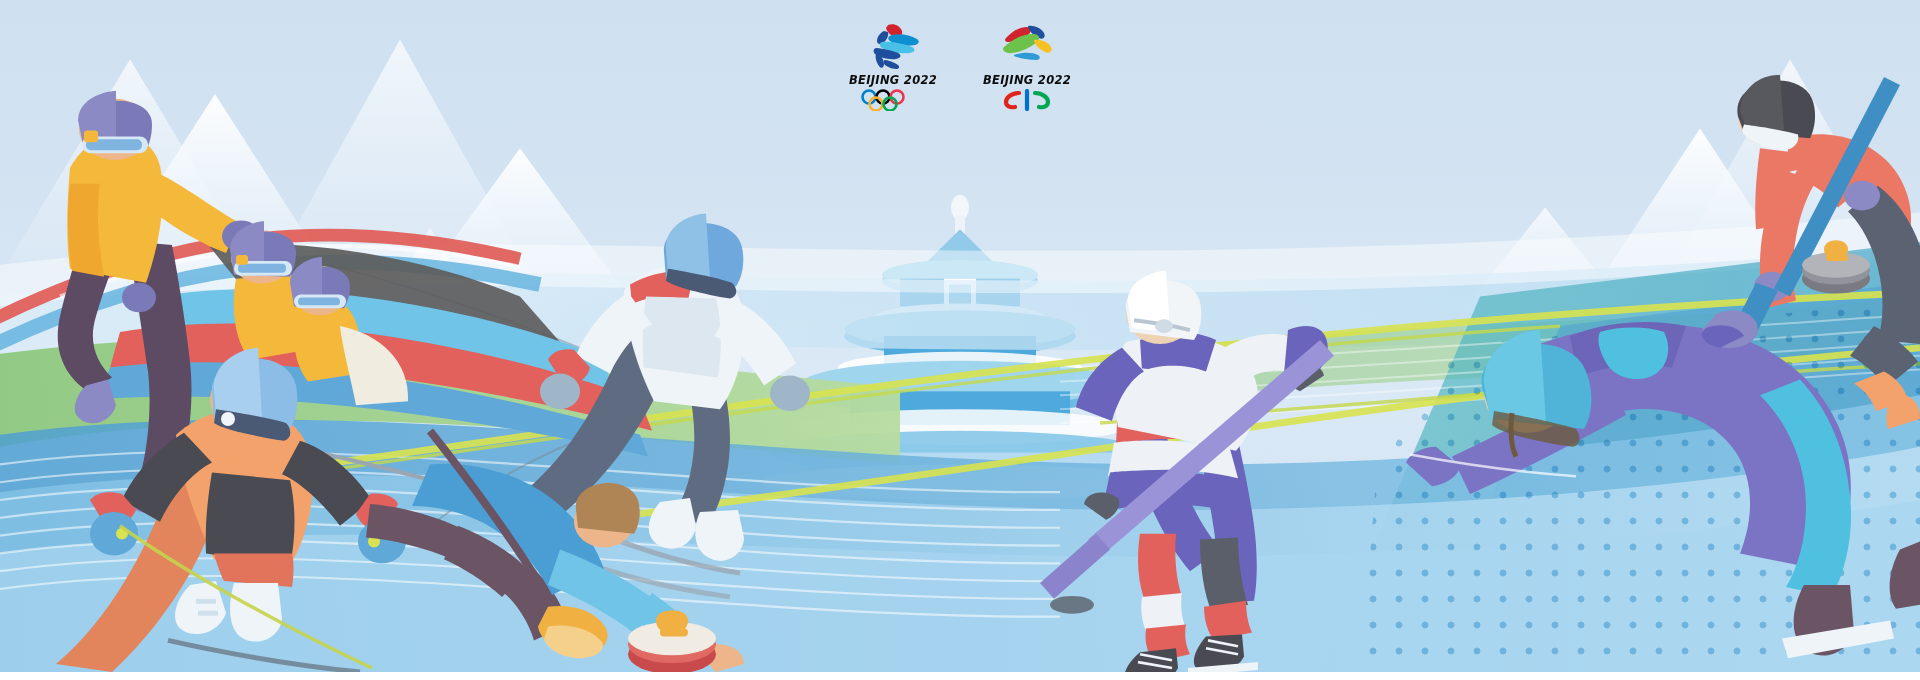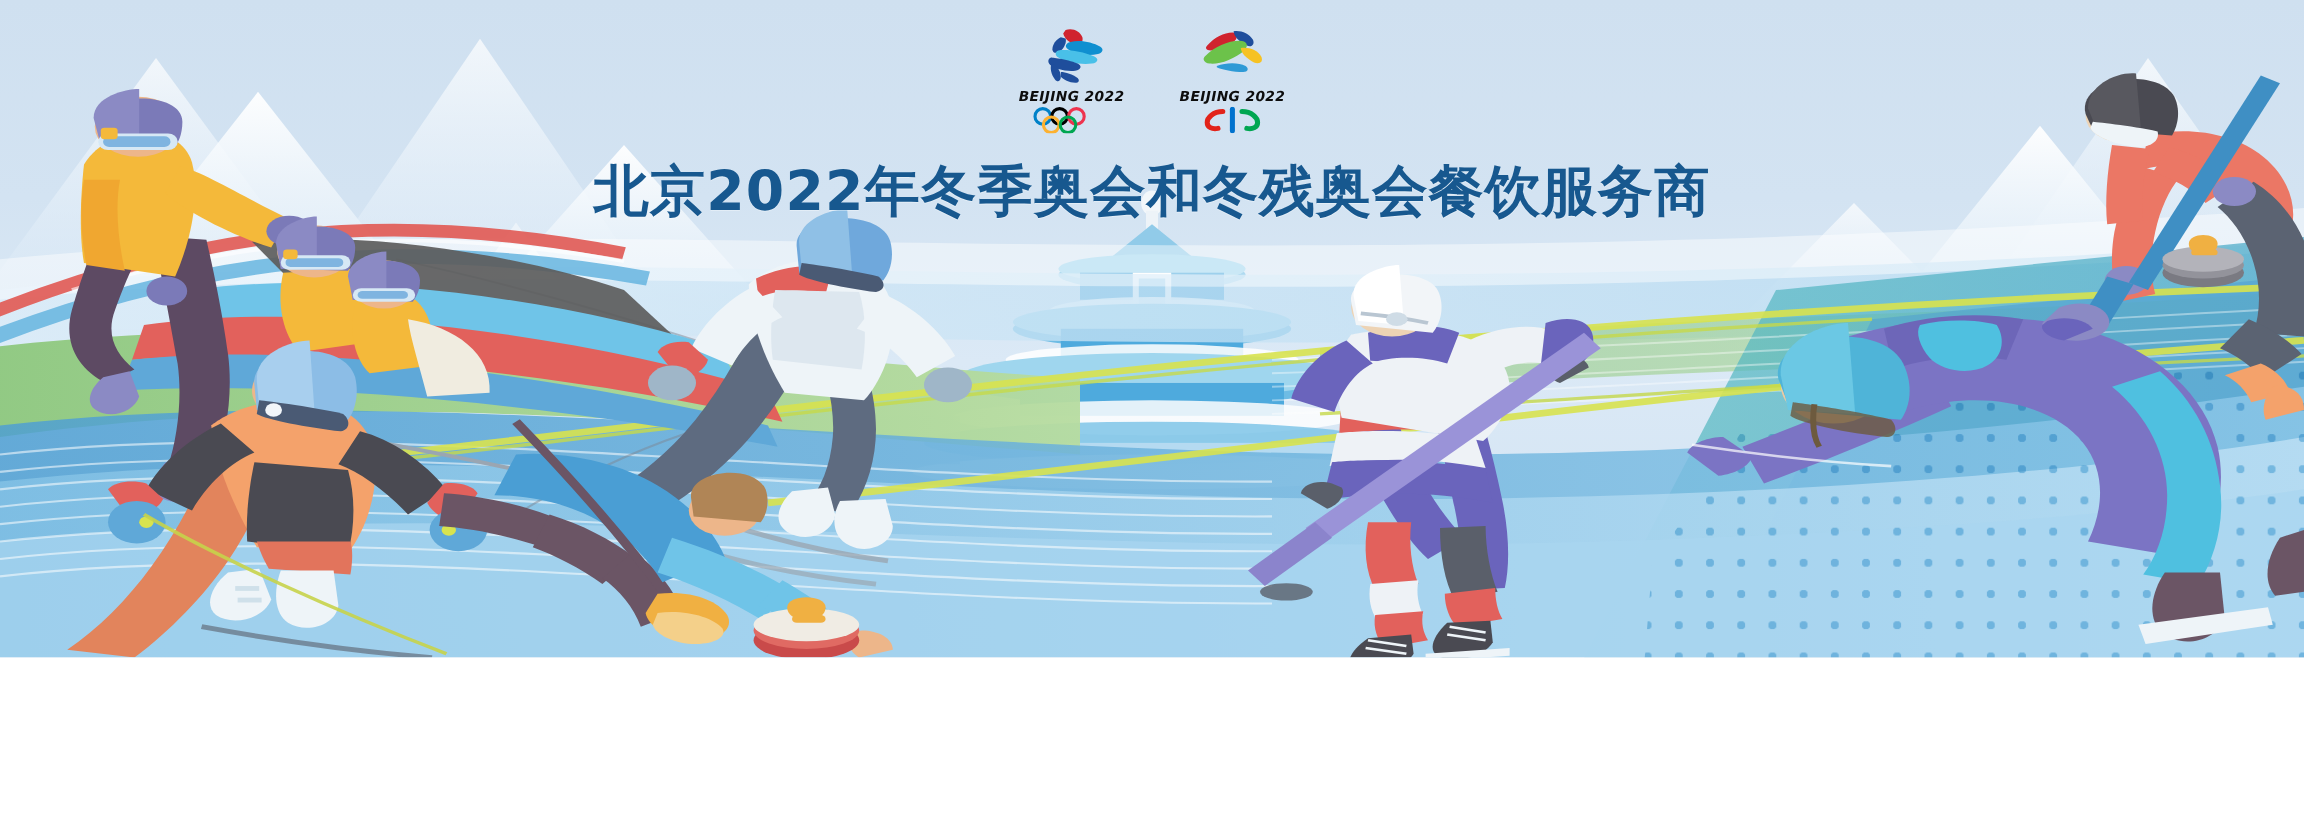--- a/index.html
+++ b/index.html
@@ -1,19 +1,19 @@
 <!DOCTYPE html>
 <html><head>
 <meta charset="utf-8">
 <style>
   html,body{margin:0;padding:0;background:#fff;}
   body{font-family:"Liberation Sans",sans-serif;}
 
   #banner{
-    position:relative;width:1920px;height:548px;overflow:hidden;
+    position:relative;width:1920px;height:672px;overflow:hidden;
     background:linear-gradient(180deg,#cfe0f0 0%,#d3e3f2 30%,#dbe9f6 55%,#cfe2f2 100%);
   }
   .layer{position:absolute;inset:0;}
   .layer svg{width:100%;height:100%;display:block;}
 
   
   #header{position:absolute;left:0;right:0;top:0;height:210px;z-index:40;
           display:flex;flex-direction:column;align-items:center;}
   #emblems{display:flex;gap:38px;align-items:flex-start;margin-top:22px;}
   .emblem{width:96px;text-align:center;}
@@ -449,16 +449,15 @@
               <path d="M22 4 C14 4 9 9 9 13 C9 17 13 19 18 18" stroke="#e2231a"></path>
               <path d="M30 2 C30 10 30 16 30 20" stroke="#0072ce"></path>
               <path d="M38 4 C46 4 51 9 51 13 C51 17 47 19 42 18" stroke="#00a651"></path>
             </g>
           </svg>
         </div>
       </div>
 
     </div>
 
-    <div id="title">北京2022年冬季奥会和冬残奥会餐饮服务商</div>
   </div>
 
 </div>
 
 </body></html>

